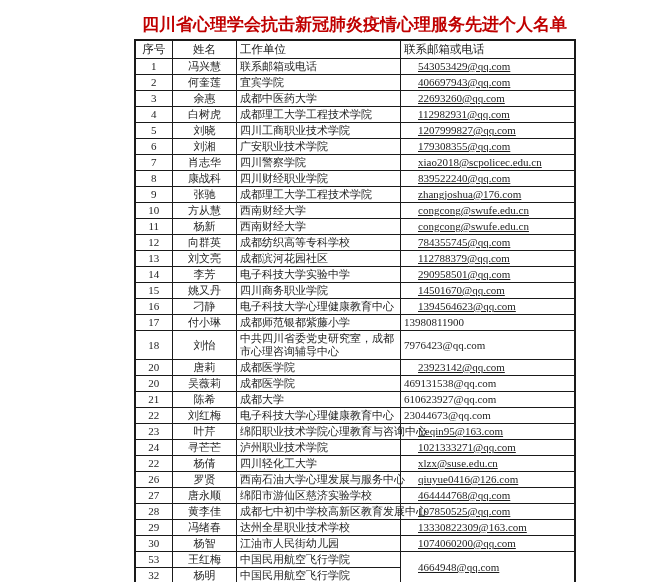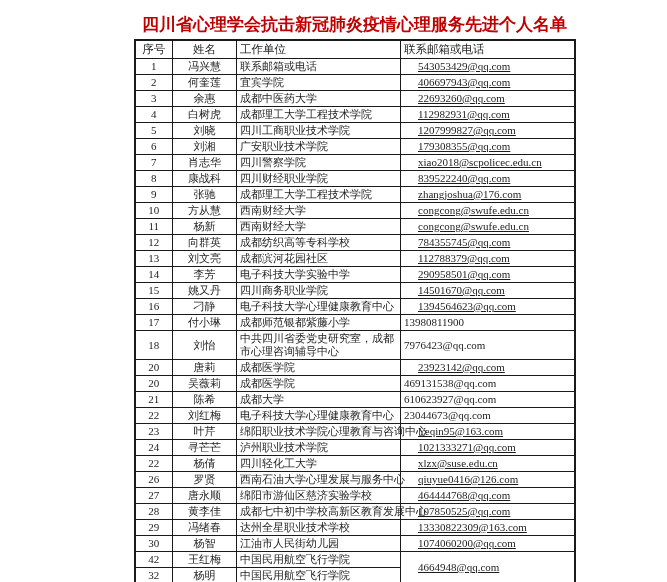--- a/index.html
+++ b/index.html
@@ -225,21 +225,21 @@
           <td class="cell-unit">达州全星职业技术学校</td>
           <td class="cell-contact u">13330822309@163.com</td>
         </tr>
         <tr>
           <td class="cell-no">30</td>
           <td class="cell-name">杨智</td>
           <td class="cell-unit">江油市人民街幼儿园</td>
           <td class="cell-contact u">1074060200@qq.com</td>
         </tr>
         <tr>
-          <td class="cell-no">42</td>
+          <td class="cell-no">53</td>
           <td class="cell-name">王红梅</td>
           <td class="cell-unit">中国民用航空飞行学院</td>
           <td class="cell-contact u" rowspan="2">4664948@qq.com</td>
         </tr>
         <tr>
           <td class="cell-no">32</td>
           <td class="cell-name">杨明</td>
           <td class="cell-unit">中国民用航空飞行学院</td>
         </tr>
       </tbody>

